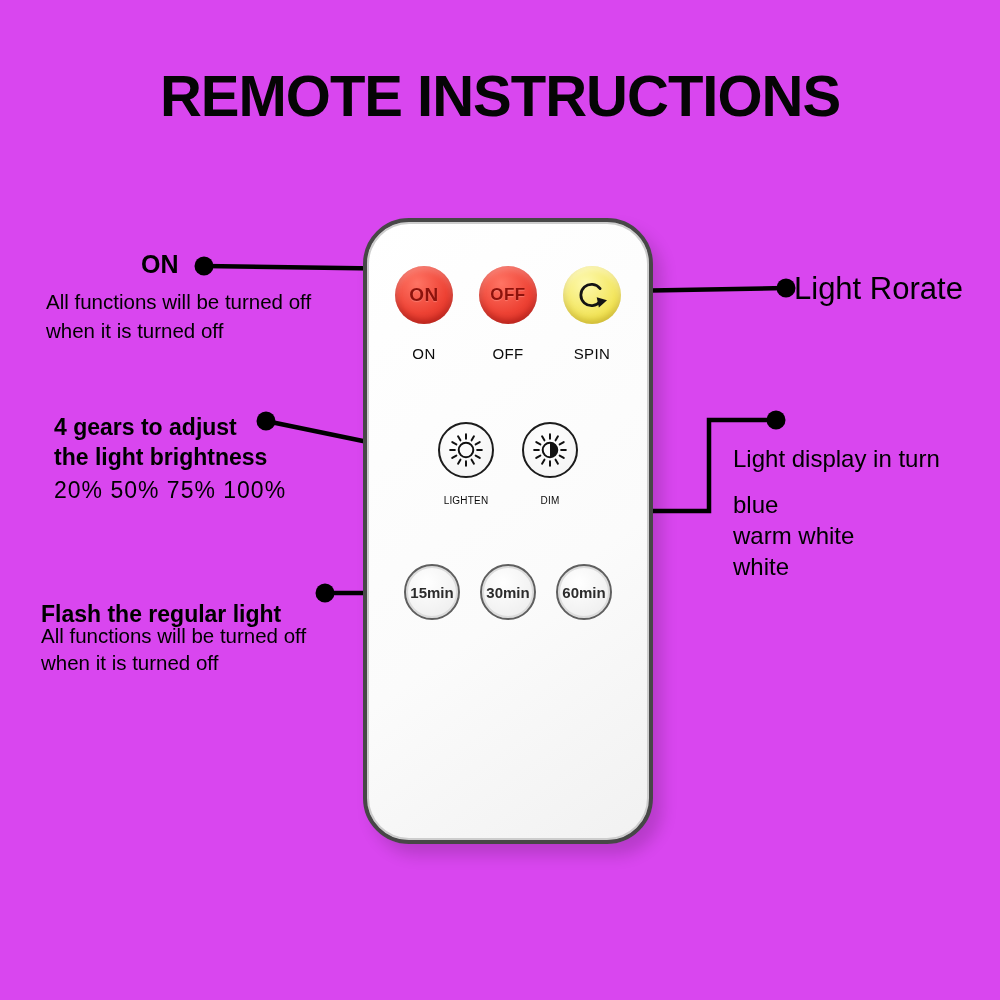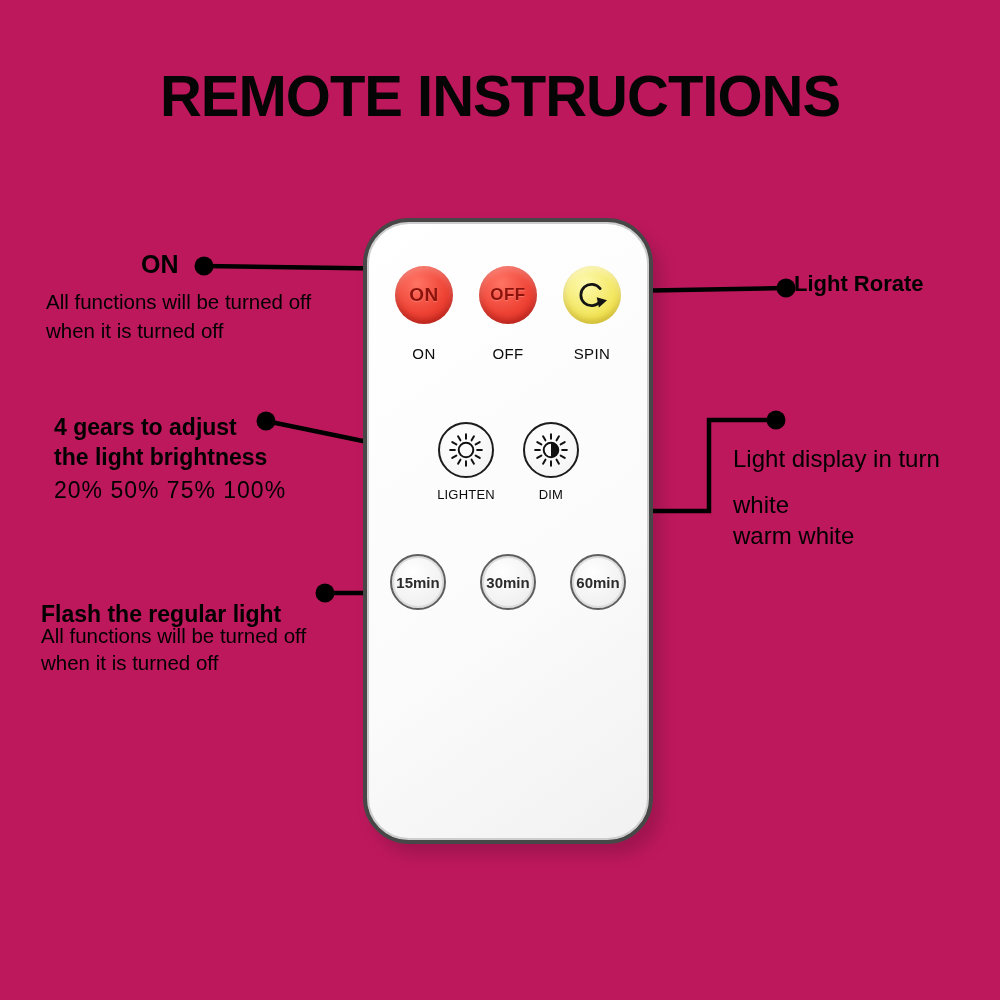--- a/index.html
+++ b/index.html
@@ -1,17 +1,17 @@
 <!DOCTYPE html>
 <html><head>
 <meta charset="utf-8">
 <style>
   html,body{margin:0;padding:0;background:#ffffff;}
   .stage{
-    position:relative;width:1000px;height:1000px;background:#be185d;overflow:hidden;
+    position:relative;width:1000px;height:1000px;background:#d946ef;overflow:hidden;
     font-family:"Liberation Sans","DejaVu Sans",sans-serif;color:#000;
   }
   .title{
     position:absolute;top:62px;left:0;width:100%;margin:0;text-align:center;
     font-size:58px;font-weight:700;letter-spacing:-1px;color:#050505;
   }
   
   .connectors{position:absolute;left:0;top:0;width:1000px;height:1000px;pointer-events:none;}
   .connectors line,.connectors polyline{stroke:#000;stroke-width:4.5;fill:none;}
   .connectors circle{fill:#000;}
@@ -19,21 +19,21 @@
   
   .remote{
     position:absolute;left:363px;top:218px;width:290px;height:626px;box-sizing:border-box;
     background:linear-gradient(145deg,#ffffff 0%,#fbfbfb 60%,#f1f1f1 100%);
     border:4px solid #474747;border-radius:46px;
     box-shadow:inset 0 0 0 2px #cdcdcd, 9px 11px 16px rgba(0,0,0,0.16);
   }
   .row{position:absolute;left:0;width:100%;display:flex;justify-content:center;}
   .row-power{top:44px;gap:26px;}
   .row-fn{top:200px;gap:28px;}
-  .row-timer{top:332px;gap:34px;align-items:center;}
+  .row-timer{top:342px;gap:20px;align-items:center;}
   .col{display:flex;flex-direction:column;align-items:center;}
 
   .btn{
     width:58px;height:58px;border-radius:50%;box-sizing:border-box;
     display:flex;align-items:center;justify-content:center;cursor:pointer;
   }
   .btn-red{
     background:radial-gradient(circle at 38% 30%,#ff7464 0%,#ee4335 55%,#d2261d 100%);
     box-shadow:inset 0 -4px 6px rgba(110,0,0,.35), inset 0 4px 6px rgba(255,255,255,.25);
     color:#8d120c;font-weight:700;font-size:19px;letter-spacing:.5px;
@@ -48,27 +48,27 @@
     background:radial-gradient(circle at 40% 32%,#ffffff 0%,#f2f2f2 100%);
     border:2.4px solid #1c1c1c;width:56px;height:56px;
   }
   .btn-timer{
     background:radial-gradient(circle at 40% 32%,#ffffff 0%,#eaeaea 100%);
     border:2.5px solid #5f5f5f;width:56px;height:56px;
     box-shadow:inset 0 0 0 2px #dcdcdc;
     color:#2c2c2c;font-weight:700;font-size:15px;
   }
   .caption{margin-top:21px;font-size:15px;letter-spacing:.4px;color:#0b0b0b;}
-  .caption-fn{margin-top:9px;font-size:13px;letter-spacing:.2px;}
+  .caption-fn{margin-top:17px;font-size:10px;letter-spacing:.2px;}
 
   
   .co{position:absolute;white-space:nowrap;}
   .co-on-h{left:141px;top:250px;font-size:25px;font-weight:700;}
   .co-on-b{left:46px;top:287px;font-size:20.5px;line-height:29px;}
-  .co-rotate{left:794px;top:271px;font-size:22px;font-weight:700;}
+  .co-rotate{left:794px;top:271px;font-size:31px;font-weight:400;}
   .co-bright{left:54px;top:412px;font-size:23px;font-weight:600;line-height:30px;}
   .co-bright .levels{font-weight:400;letter-spacing:1px;margin-top:3px;}
   .co-display{left:733px;top:443px;font-size:24px;line-height:31px;}
   .co-display .d-head{margin-bottom:15px;}
   .co-flash-h{left:41px;top:587px;font-size:23px;font-weight:600;margin-top:14px;}
   .co-flash-b{left:41px;top:623px;font-size:20.5px;line-height:26.5px;}
 </style>
 </head>
 <body>
 
@@ -195,22 +195,23 @@
   <div class="co co-rotate">Light Rorate</div>
 
   <div class="co co-bright">
     <div>4 gears to adjust</div>
     <div>the light brightness</div>
     <div class="levels">20% 50% 75% 100%</div>
   </div>
 
   <div class="co co-display">
     <div class="d-head">Light display in turn</div>
+    <div>blue</div>
+    <div>warm white</div>
     <div>white</div>
-    <div>warm white</div>
   </div>
 
   <div class="co co-flash-h">Flash the regular light</div>
   <div class="co co-flash-b">
     <div>All functions will be turned off</div>
     <div>when it is turned off</div>
   </div>
 
 </div>
 

